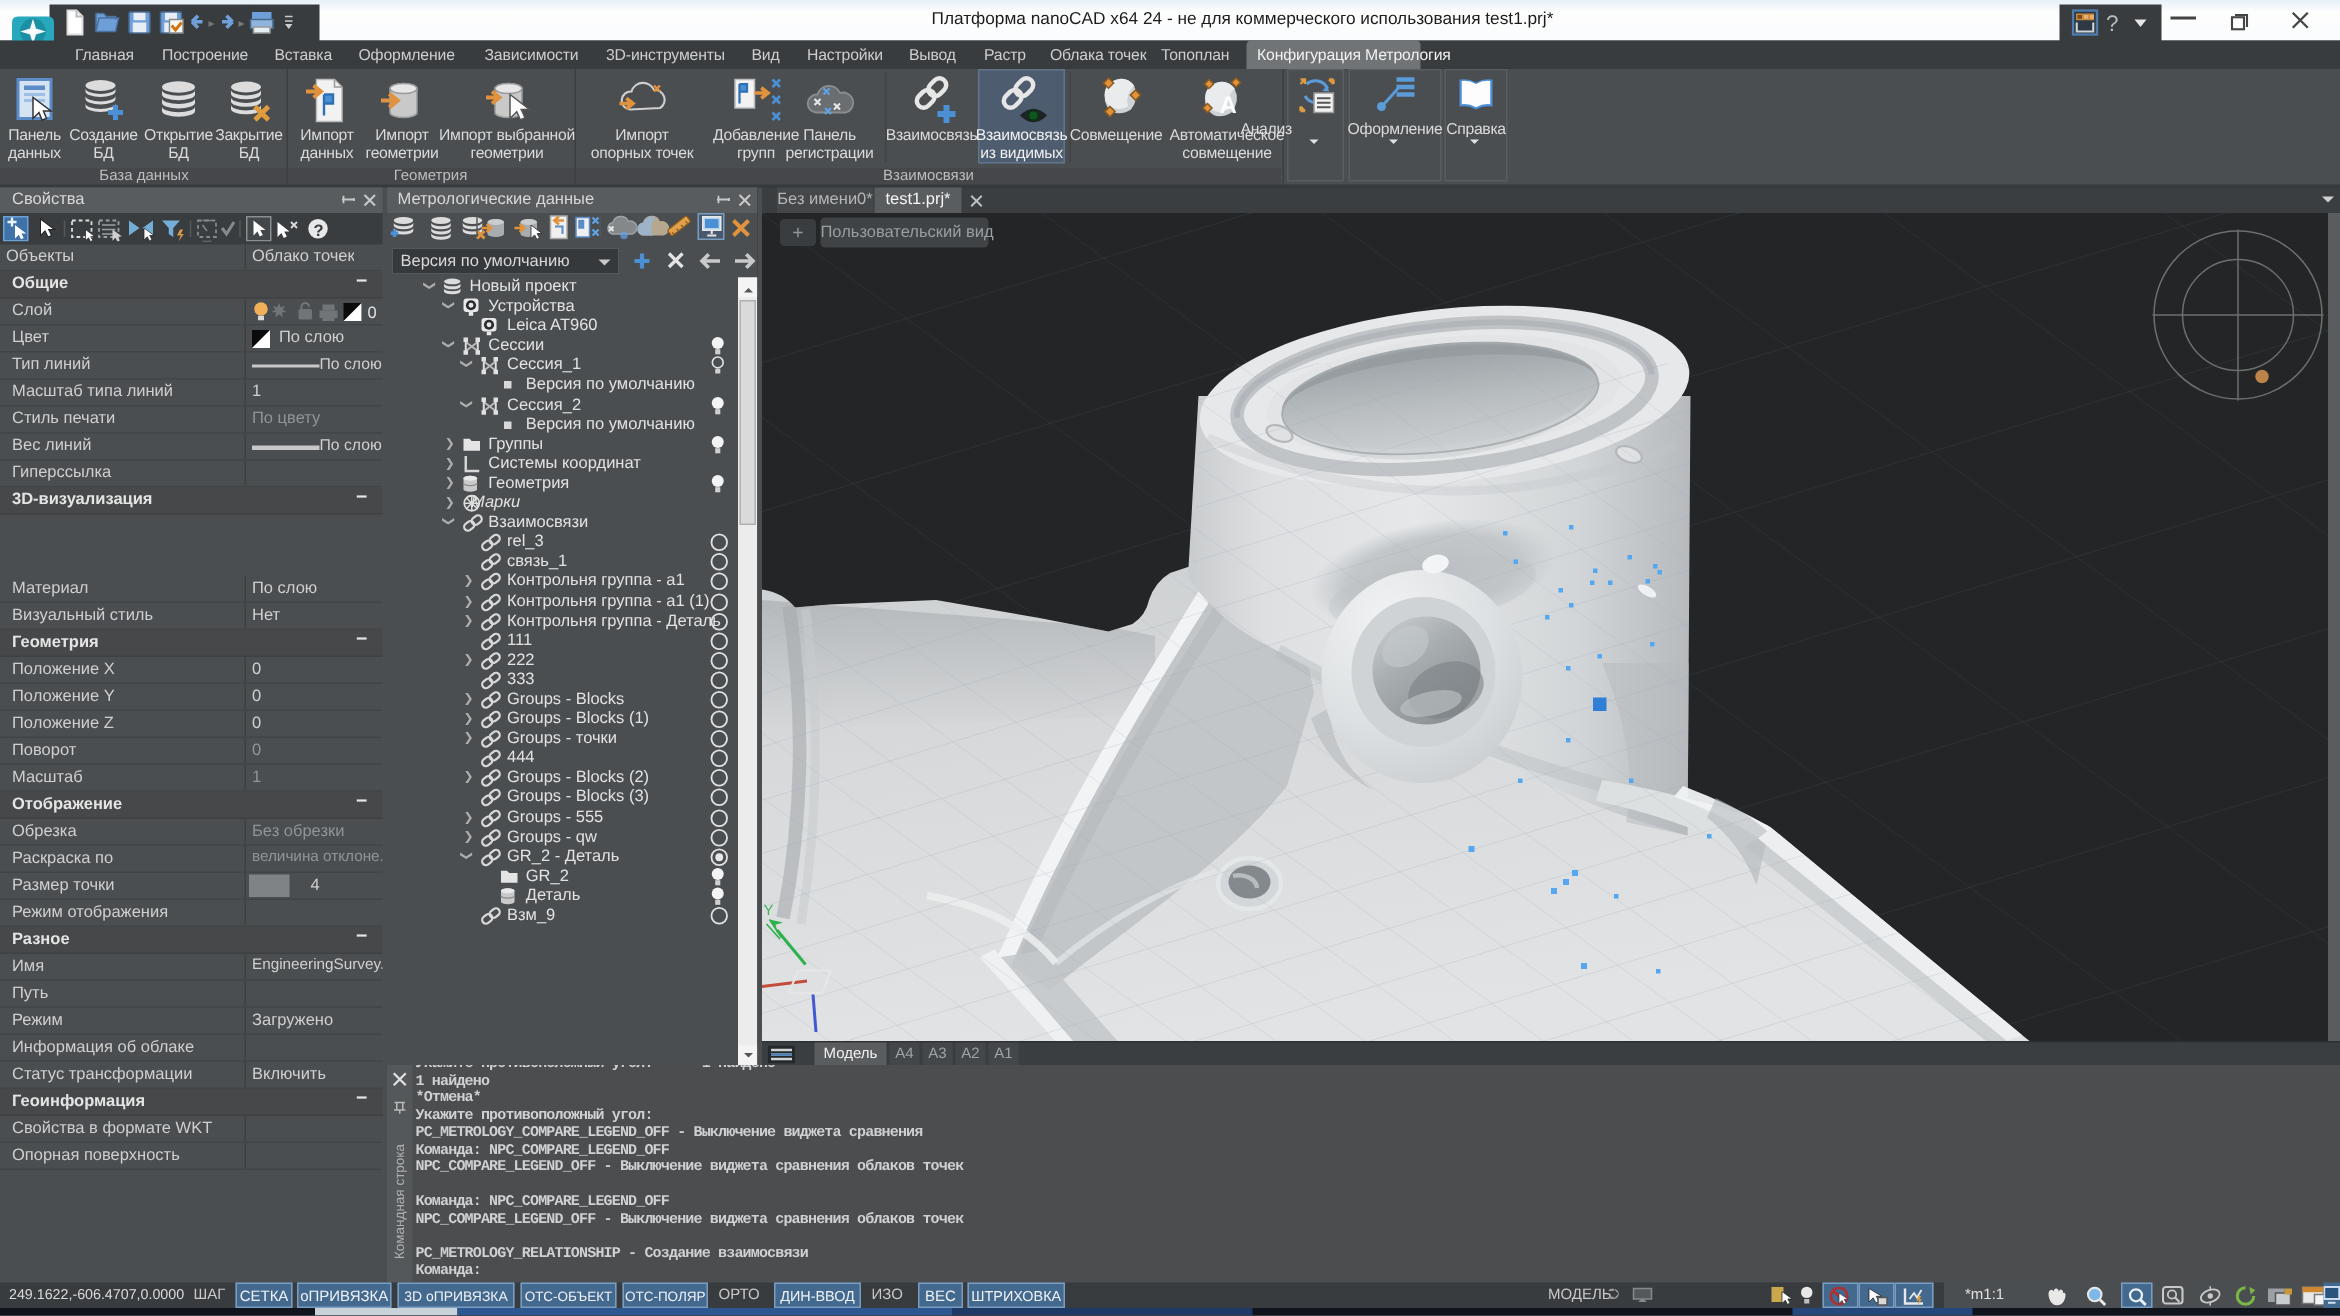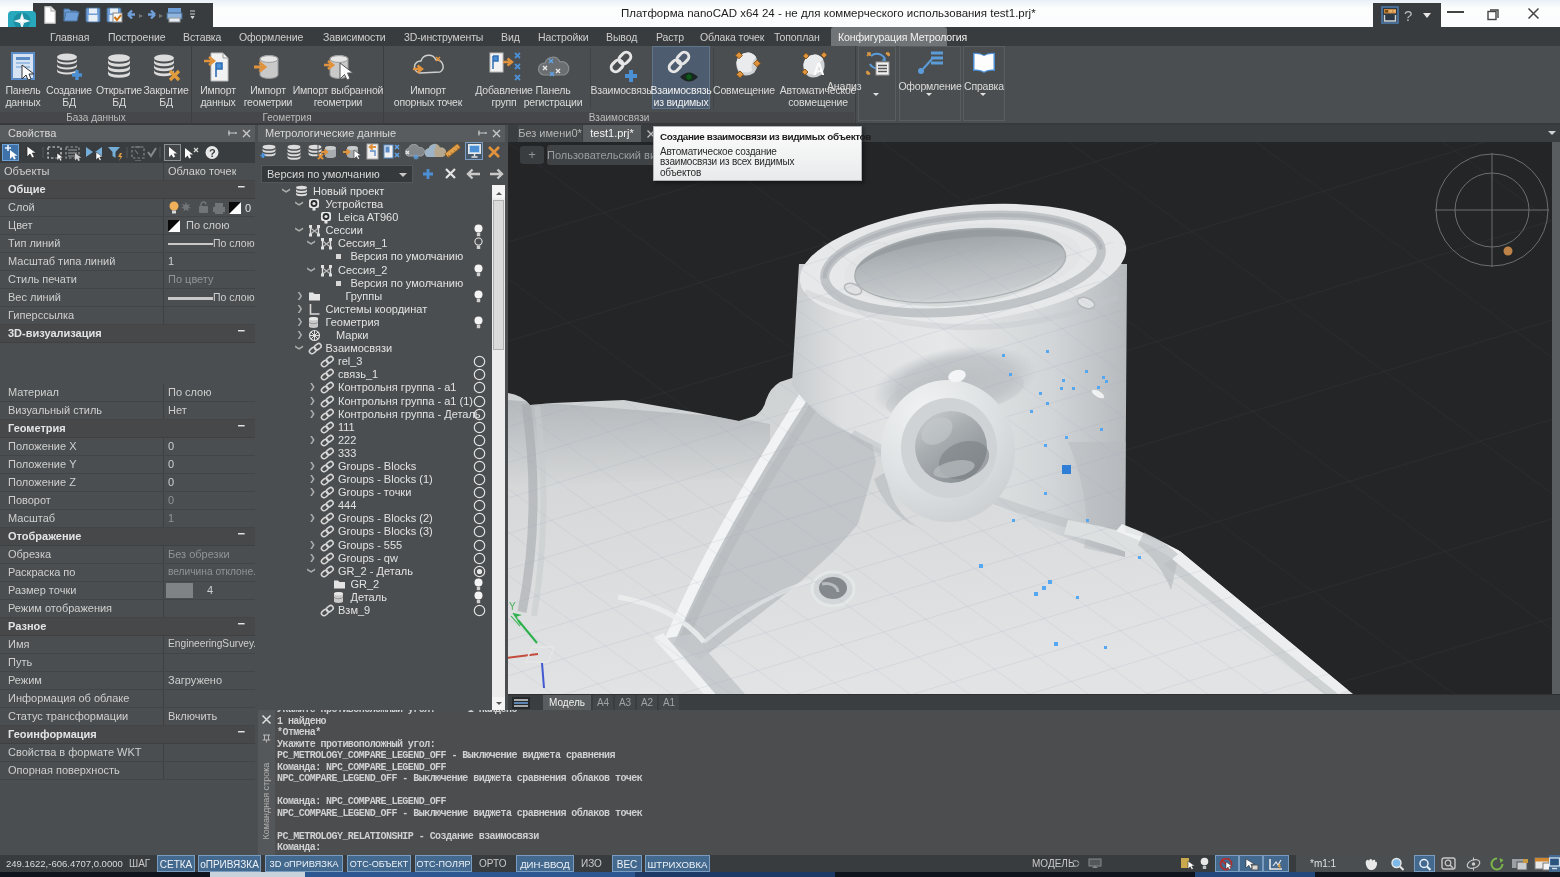--- a/index.html
+++ b/index.html
@@ -697,21 +697,21 @@
         <span style="position:absolute;left:74.5px;top:0px;"><svg width="12" height="12" viewBox="0 0 12 12" style="vertical-align:-1px">
             <rect x="3" y="4" width="5" height="5" fill="#d8d8d8"></rect>
           </svg></span>
         <span style="position:absolute;left:92.5px;top:0px;">Версия по умолчанию</span>
       </div>
       <div style="position:relative;height:13.1px;">
         <span style="position:absolute;left:38.5px;top:1px;color:#aeaeae;font-size:8px;">❯</span>
         <span style="position:absolute;left:49.5px;top:0px;"><svg width="13" height="12" viewBox="0 0 13 12" style="vertical-align:-2px">
             <path d="M1 2.5 h4 l1.5 1.5 h5.5 v6.5 h-11 z" fill="#e4e4e4"></path>
           </svg></span>
-        <span style="position:absolute;left:67.5px;top:0px;margin-left:20px;">Группы</span>
+        <span style="position:absolute;left:67.5px;top:0px;">Группы</span>
         <span style="position:absolute;left:215px;top:0px;"><svg width="11" height="13" viewBox="0 0 11 13">
             <circle cx="5.5" cy="4.6" r="4" fill="#f4f4f4"></circle>
             <rect x="3.8" y="8.8" width="3.4" height="3.4" fill="#d0d0d0"></rect>
           </svg></span>
       </div>
       <div style="position:relative;height:13.1px;">
         <span style="position:absolute;left:38.5px;top:1px;color:#aeaeae;font-size:8px;">❯</span>
         <span style="position:absolute;left:49.5px;top:0px;"><svg width="13" height="13" viewBox="0 0 13 13" style="vertical-align:-2px">
             <path d="M2.5 1 v10 h9" stroke="#d8d8d8" stroke-width="1.6" fill="none"></path>
           </svg></span>
@@ -729,21 +729,21 @@
             <circle cx="5.5" cy="4.6" r="4" fill="#f4f4f4"></circle>
             <rect x="3.8" y="8.8" width="3.4" height="3.4" fill="#d0d0d0"></rect>
           </svg></span>
       </div>
       <div style="position:relative;height:13.1px;">
         <span style="position:absolute;left:38.5px;top:1px;color:#aeaeae;font-size:8px;">❯</span>
         <span style="position:absolute;left:49.5px;top:0px;"><svg width="13" height="13" viewBox="0 0 13 13" style="vertical-align:-2px">
             <circle cx="6.5" cy="6.5" r="5" fill="none" stroke="#dcdcdc" stroke-width="1.2"></circle>
             <path d="M6.5 1.5 v10 M1.5 6.5 h10 M3 3 l7 7 M10 3 l-7 7" stroke="#dcdcdc" stroke-width="1"></path>
           </svg></span>
-        <span style="position:absolute;left:78px;top:0px;">Марки</span>
+        <span style="position:absolute;left:56px;top:0px;font-style:italic;">Марки</span>
       </div>
       <div style="position:relative;height:13.1px;">
         <span style="position:absolute;left:37.5px;top:1px;color:#aeaeae;font-size:8px;transform:rotate(90deg);display:inline-block;">❯</span>
         <span style="position:absolute;left:49.5px;top:0px;"><svg width="15" height="13" viewBox="0 0 15 13" style="vertical-align:-2px">
             <g transform="rotate(-38 7.5 6.5)" fill="none" stroke="#d8d8d8" stroke-width="1.5">
               <rect x="0.5" y="4" width="7.2" height="5" rx="2.5"></rect>
               <rect x="6.8" y="4" width="7.2" height="5" rx="2.5"></rect>
             </g>
           </svg></span>
         <span style="position:absolute;left:67.5px;top:0px;">Взаимосвязи</span>
@@ -1206,24 +1206,20 @@
     <div class="abs" style="left:35px;top:0;width:48px;height:15px;background:#5a5d5f;color:#f0f0f0;font-size:10px;text-align:center;line-height:15px;">Модель</div>
     <div class="abs" style="left:85px;top:0;width:20px;height:15px;background:#44474a;color:#9fa3a5;font-size:10px;text-align:center;line-height:15px;">A4</div>
     <div class="abs" style="left:107px;top:0;width:20px;height:15px;background:#44474a;color:#9fa3a5;font-size:10px;text-align:center;line-height:15px;">A3</div>
     <div class="abs" style="left:129px;top:0;width:20px;height:15px;background:#44474a;color:#9fa3a5;font-size:10px;text-align:center;line-height:15px;">A2</div>
     <div class="abs" style="left:151px;top:0;width:20px;height:15px;background:#44474a;color:#9fa3a5;font-size:10px;text-align:center;line-height:15px;">A1</div>
   </div>
 
   <div class="abs" style="left:12px;top:21px;width:24px;height:18px;background:#3a3d3f;border-radius:3px;color:#909496;font-size:13px;text-align:center;line-height:18px;">+</div>
   <div class="abs" style="left:39px;top:20px;width:112px;height:20px;background:#404345;border-radius:3px;color:#9a9ea0;font-size:11px;text-align:center;line-height:20px;white-space:nowrap;">Пользовательский вид</div>
 
-  <div class="abs" style="left:145px;top:1px;width:207px;height:53px;background:linear-gradient(#fcfcfc,#e9eaeb);border:1px solid #aeb2b4;box-shadow:2px 2px 4px rgba(0,0,0,.4);">
-    <div class="abs" style="left:6px;top:4px;font-size:9.9px;font-weight:bold;color:#1a1a1a;letter-spacing:-0.35px;white-space:nowrap;">Создание взаимосвязи из видимых объектов</div>
-    <div class="abs" style="left:6px;top:20px;font-size:10px;letter-spacing:-0.2px;color:#2a2a2a;line-height:10.3px;">Автоматическое создание<br>взаимосвязи из всех видимых<br>объектов</div>
-  </div>
 </div>
 
 <div class="abs" id="console" style="left:258px;top:710px;width:1302px;height:145px;background:#4b4d4f;overflow:hidden;">
   <div class="abs" style="left:0;top:0;width:17px;height:145px;background:#55585a;">
     <svg class="abs" style="left:3px;top:4px" width="11" height="11" viewBox="0 0 11 11">
         <path d="M1.5 1.5 l8 8 m0 -8 l-8 8" stroke="#e0e0e0" stroke-width="1.5"></path>
       </svg>
     <svg class="abs" style="left:3px;top:22px" width="11" height="11" viewBox="0 0 11 11">
         <path d="M2 3 h7 m-5.5 0 v5 m4 -5 v5 m-5.8 0 h7.6 m-3.8 0 v2.5" stroke="#b8b8b8" stroke-width="1" fill="none"></path>
       </svg>

